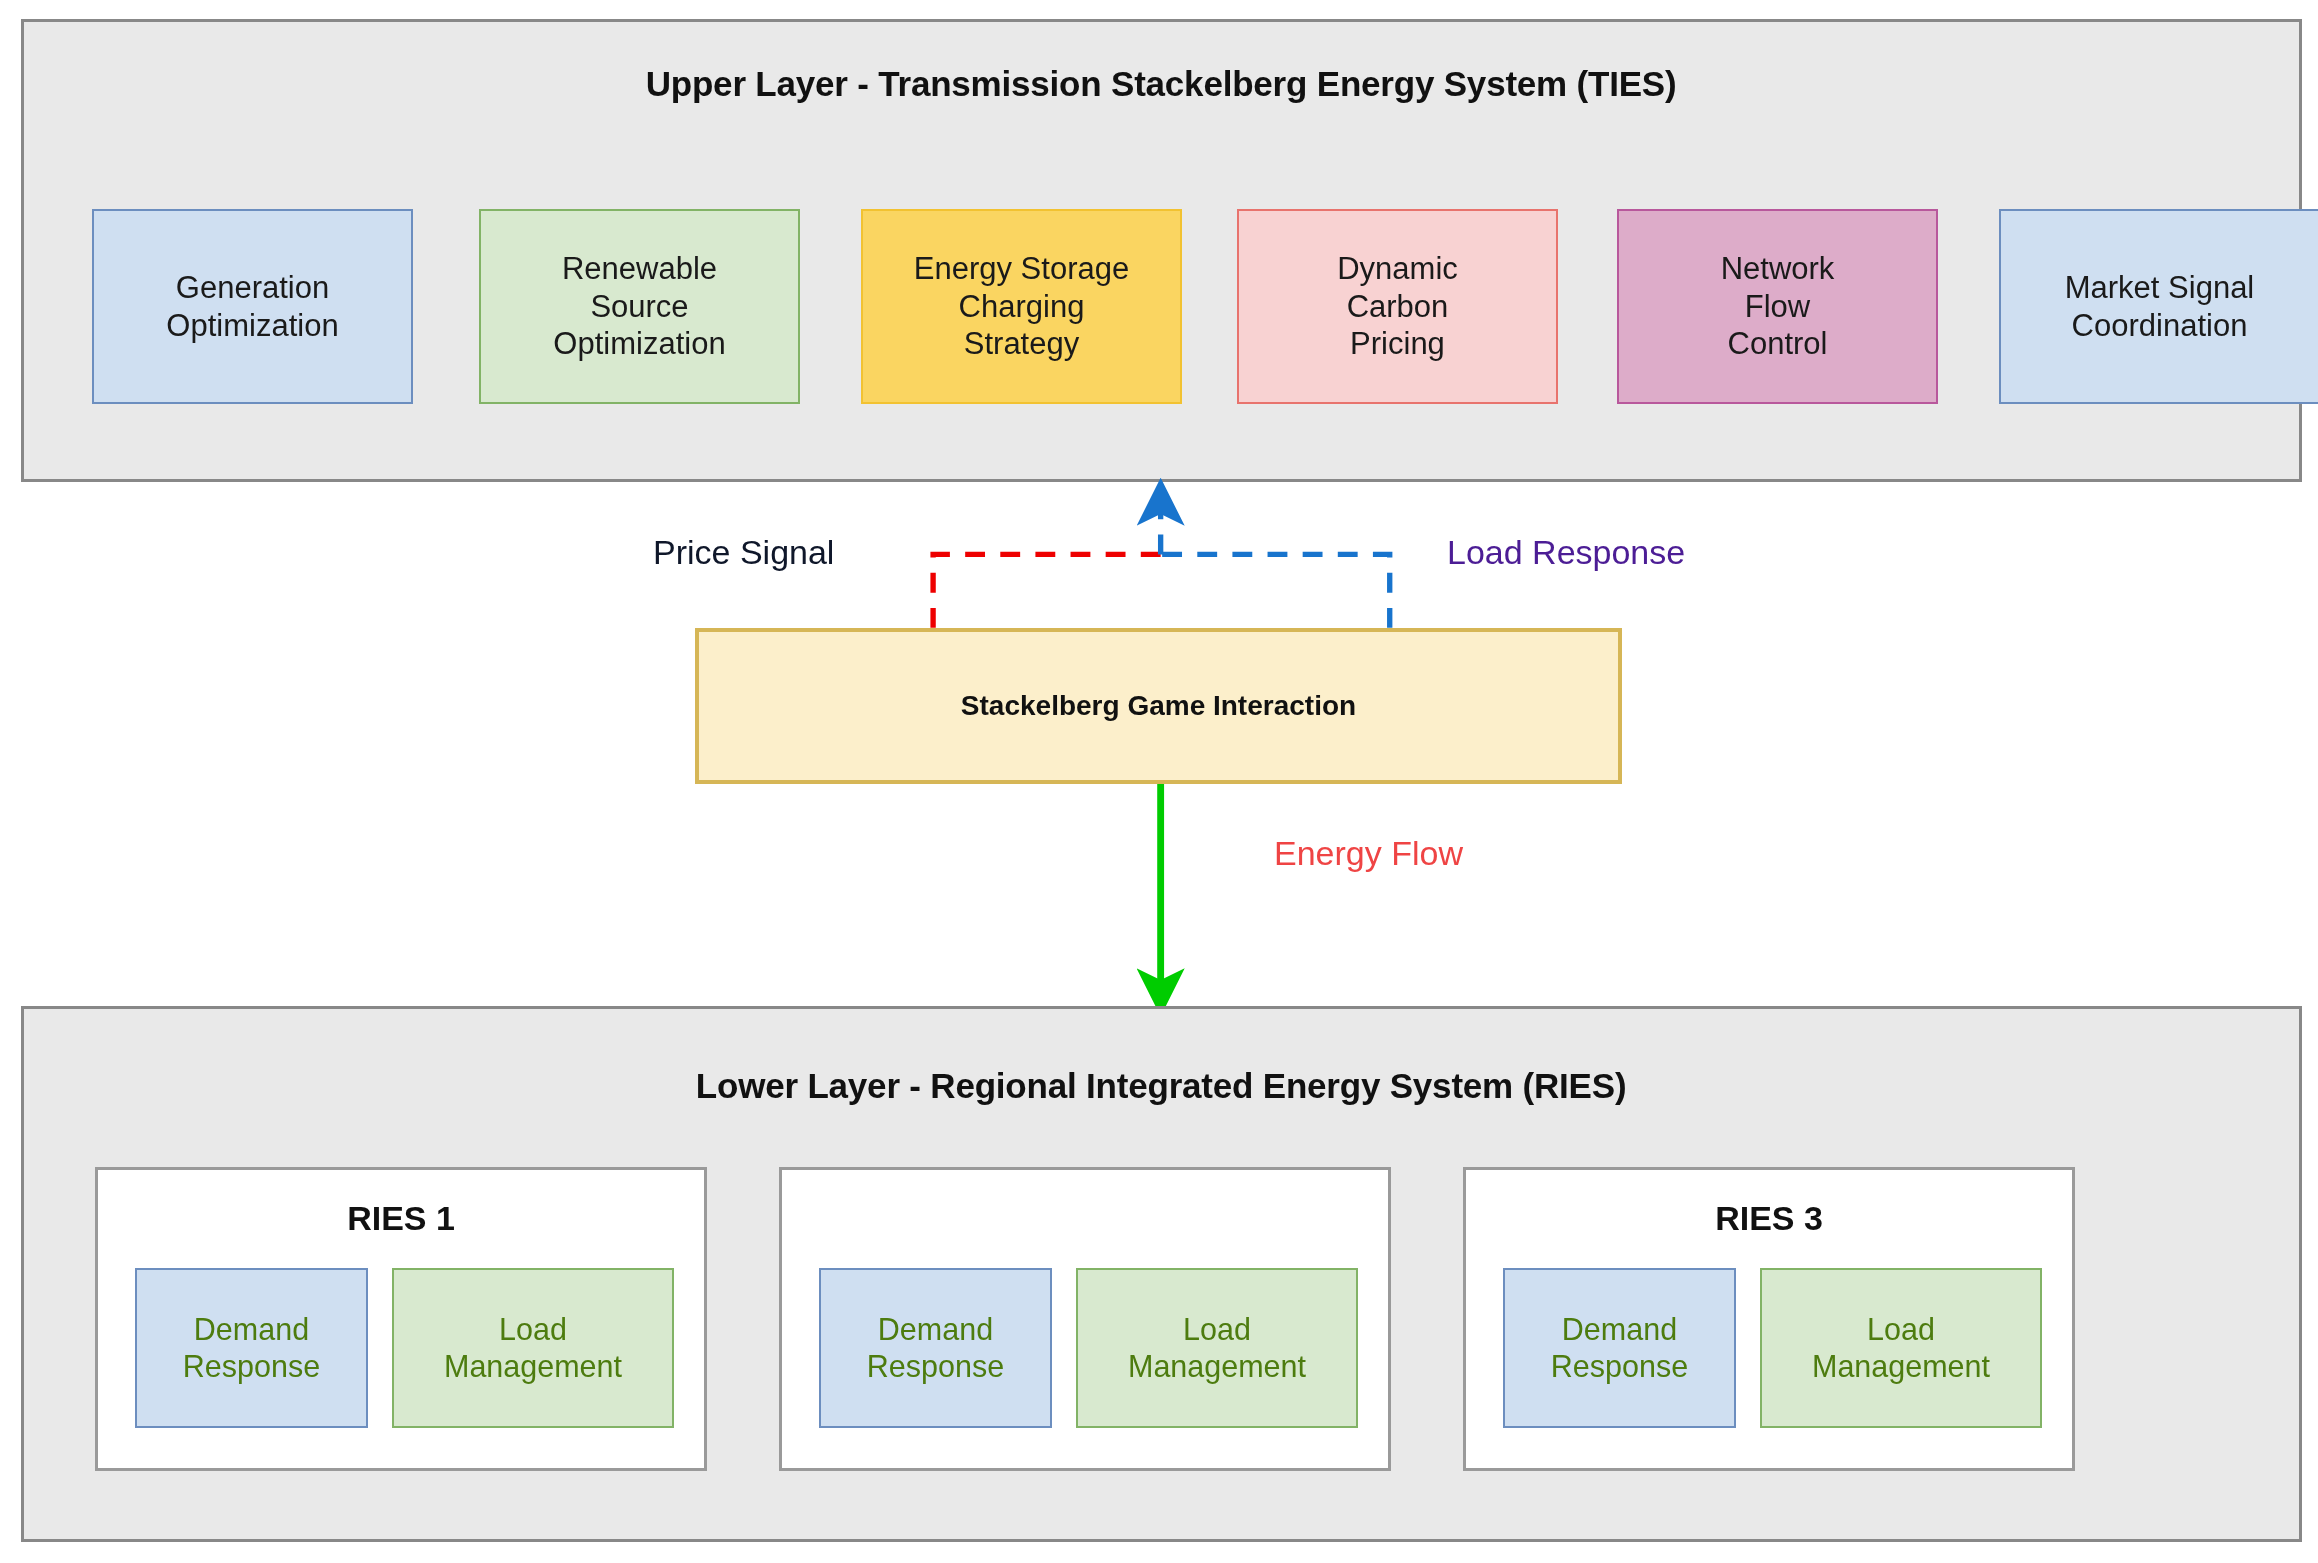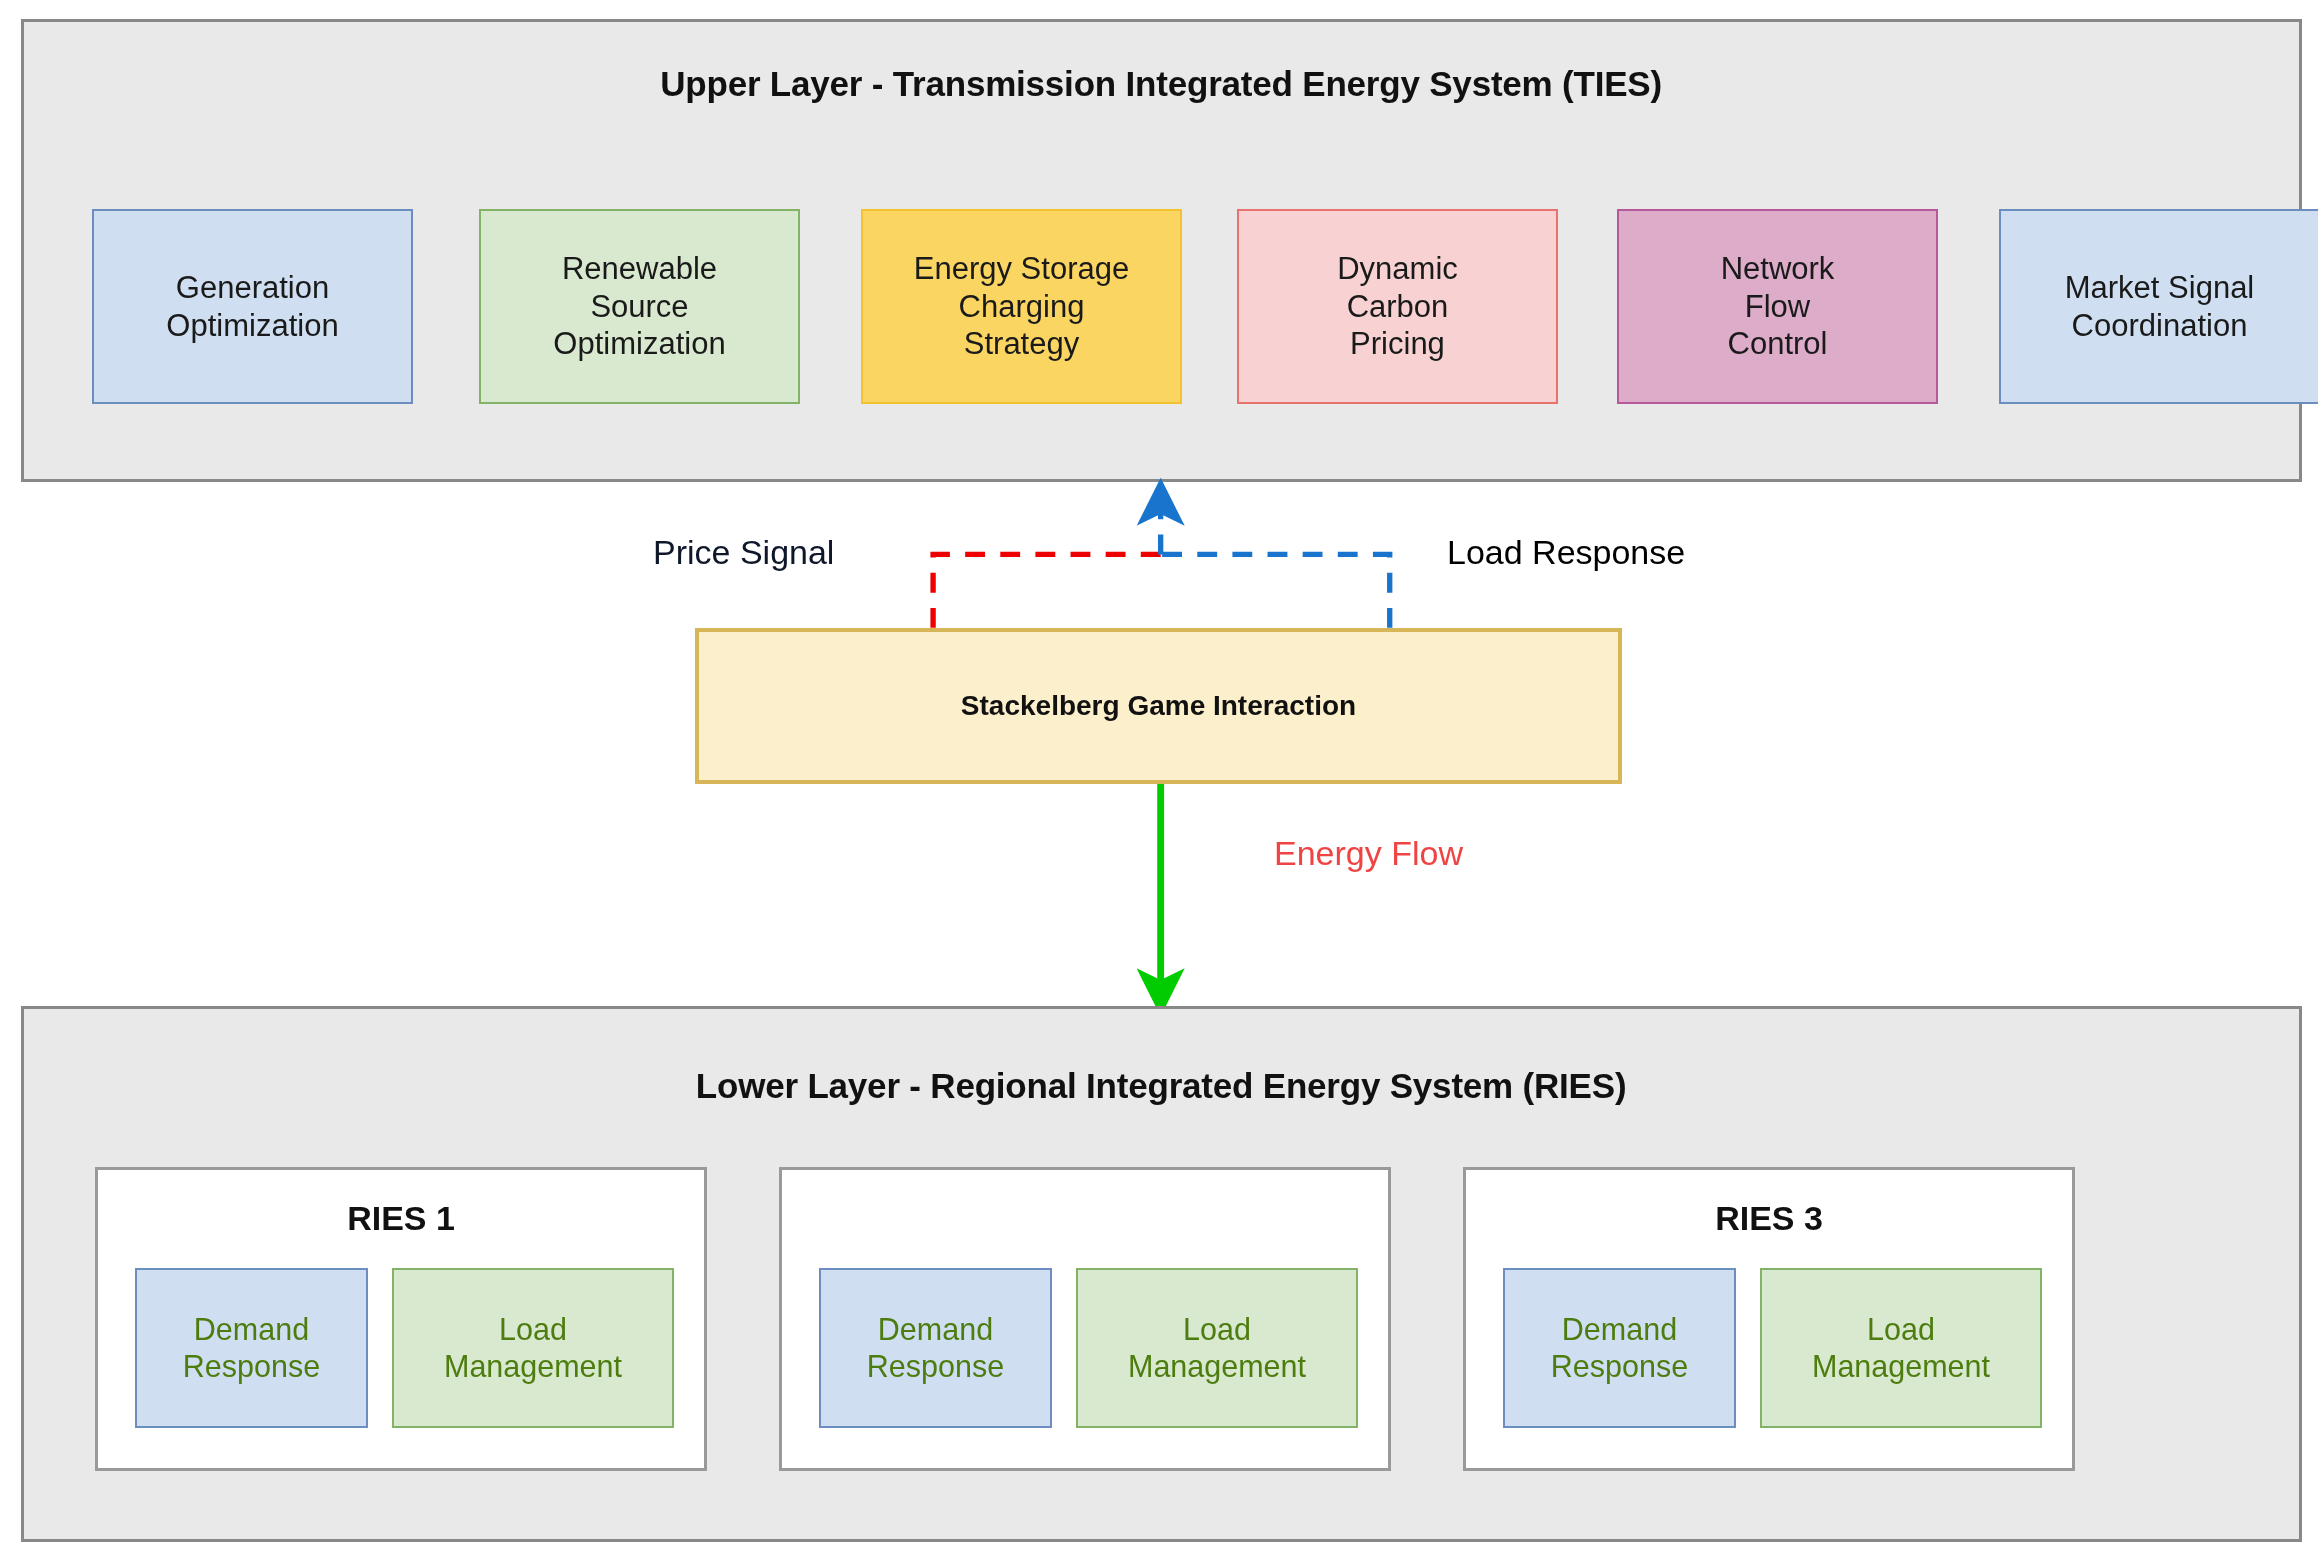--- a/index.html
+++ b/index.html
@@ -95,21 +95,21 @@
     pointer-events: none;
   }
 
   
   .conn-label {
     position: absolute;
     font-size: 34px;
     white-space: nowrap;
   }
   #label-price   { left: 653px;  top: 533px; color: #0f172a; }
-  #label-load    { left: 1447px; top: 533px; color: #000000; }
+  #label-load    { left: 1447px; top: 533px; color: #4c1d95; }
   #label-energy  { left: 1258px; top: 834px; color: #ef4444; margin-left: 16px; }
 
   
   .ries-panel {
     position: absolute;
     box-sizing: border-box;
     background: #ffffff;
     border: 3.1px solid #9a9a9a;
   }
   #ries-1 { left: 95px;  top: 1167px; width: 612px; height: 304px; }
@@ -144,21 +144,21 @@
   }
   .child-demand { left: 37px;  width: 233px; }
   .child-load   { left: 294px; width: 282px; }
 </style>
 </head>
 <body>
 
 <div id="canvas">
 
   <div id="upper-panel" class="layer-panel">
-    <div id="upper-title" class="layer-title">Upper Layer - Transmission Integrated Energy System (TIES)</div>
+    <div id="upper-title" class="layer-title">Upper Layer - Transmission Stackelberg Energy System (TIES)</div>
   </div>
 
   <div id="mod-generation" class="module m-blue">
     <span>Generation<br>Optimization</span>
   </div>
   <div id="mod-renewable" class="module m-green">
     <span>Renewable<br>Source<br>Optimization</span>
   </div>
   <div id="mod-storage" class="module m-yellow">
     <span>Energy Storage<br>Charging<br>Strategy</span>

